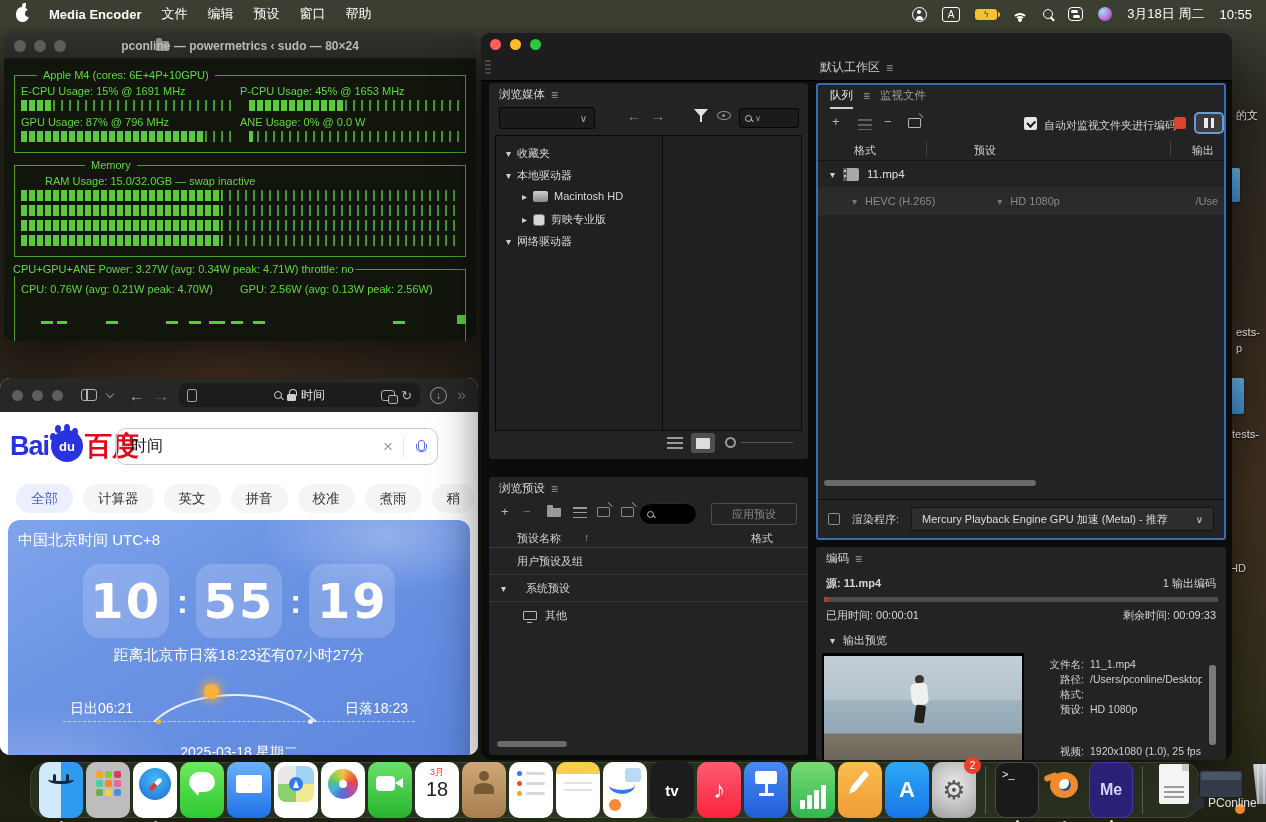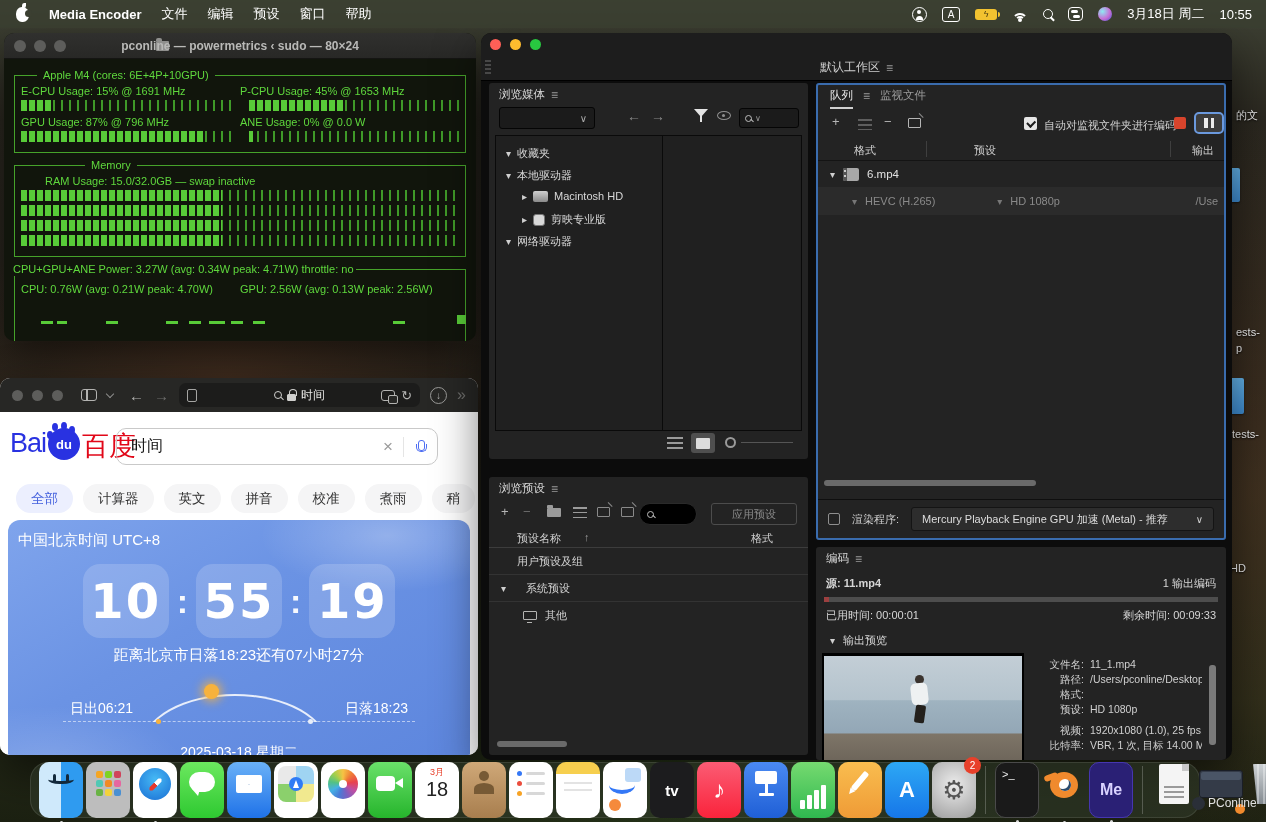--- a/index.html
+++ b/index.html
@@ -71,21 +71,21 @@
 .apill .ctr{position:absolute;left:0;right:0;display:flex;justify-content:center;align-items:center;gap:5px;color:#e8e8e6;font-size:12px}
 .smag{width:8px;height:8px;border:1.4px solid #cfcfcd;border-radius:50%;position:relative}
 .smag::after{content:"";position:absolute;width:4px;height:1.4px;background:#cfcfcd;bottom:-1px;right:-3px;transform:rotate(45deg)}
 .lock{width:9px;height:7px;background:#cfcfcd;border-radius:1.5px;position:relative;margin-top:4px}
 .lock::before{content:"";position:absolute;top:-5px;left:1.5px;width:6px;height:6px;border:1.4px solid #cfcfcd;border-radius:50% 50% 0 0;border-bottom:none}
 .trans{width:14px;height:11px;border:1.5px solid #b3b3b1;border-radius:3px;position:relative;margin-left:auto}
 .trans::after{content:"";position:absolute;right:-4px;bottom:-4px;width:8px;height:7px;background:#272725;border:1.5px solid #b3b3b1;border-radius:2px}
 .dl{width:17px;height:17px;border:1.5px solid #9a9a98;border-radius:50%;display:flex;align-items:center;justify-content:center;color:#b3b3b1;font-size:10px}
 
 .bd{position:relative;height:343px;background:#fff}
-.blogo{position:absolute;left:10px;top:16px;display:flex;align-items:flex-start;font-weight:normal;font-size:27px}
+.blogo{position:absolute;left:10px;top:16px;display:flex;align-items:center;font-weight:bold;font-size:27px}
 .blogo .bai{color:#2932e1;letter-spacing:-1px}
 .paw{width:32px;height:32px;background:#2932e1;border-radius:50%;position:relative;margin:0 2px;display:flex;align-items:center;justify-content:center}
 .paw::before{content:"";position:absolute;top:-5px;left:4px;width:6px;height:8px;border-radius:50%;background:#2932e1;box-shadow:9px -1px 0 #2932e1,17px 3px 0 #2932e1,-5px 8px 0 #2932e1}
 .paw b{color:#fff;font-size:13px;z-index:1}
 .blogo .cn{color:#e10718}
 .bsearch{position:absolute;left:116px;top:16px;width:322px;height:37px;border:1px solid #c9c9c9;border-radius:10px;display:flex;align-items:center}
 .bsearch input{border:none;outline:none;flex:1;font-size:16px;color:#111;padding:0 14px;background:transparent}
 .bx{color:#9b9b9b;font-size:17px;padding:0 10px;border-right:1px solid #e5e5e5}
 .bmic{width:9px;height:14px;margin:0 12px;position:relative}
 .bmic::before{content:"";position:absolute;left:2px;top:0;width:5px;height:9px;border:1.5px solid #4e6ef2;border-radius:3px}
@@ -588,21 +588,21 @@
       <div class="qcols">
         <span style="position:absolute;left:36px;top:4px">格式</span>
         <span style="position:absolute;left:156px;top:4px">预设</span>
         <span style="position:absolute;left:374px;top:4px">输出</span>
         <i class="qsep" style="left:108px"></i>
         <i class="qsep" style="left:352px"></i>
       </div>
       <div class="qrow1">
         <span class="cv">▾</span>
         <span class="film"></span>
-        <span>6.mp4</span>
+        <span>11.mp4</span>
       </div>
       <div class="qrow2">
         <span class="cv" style="margin-left:34px;color:#777">▾</span>
         <span style="margin-left:8px">HEVC (H.265)</span>
         <span class="cv" style="margin-left:62px;color:#777">▾</span>
         <span style="margin-left:8px">HD 1080p</span>
         <span style="margin-left:auto;margin-right:6px">/Use</span>
       </div>
       <span class="hscroll" style="left:6px;bottom:52px;width:212px"></span>
       <i class="qdivider"></i>
@@ -653,21 +653,21 @@
             <span class="iv">/Users/pconline/Desktop/</span>
           </div>
         <div class="ir">
             <span class="il">格式:</span>
             <span class="iv"></span>
           </div>
         <div class="ir">
             <span class="il">预设:</span>
             <span class="iv">HD 1080p</span>
           </div>
-        <div class="ir" style="margin-top:6px">
+        <div class="ir" style="margin-top:27px">
             <span class="il">视频:</span>
             <span class="iv">1920x1080 (1.0), 25 fps, 2…</span>
           </div>
         <div class="ir">
             <span class="il">比特率:</span>
             <span class="iv">VBR, 1 次, 目标 14.00 Mbps</span>
           </div>
       </div>
       <span class="vscroll"></span>
     </div>

